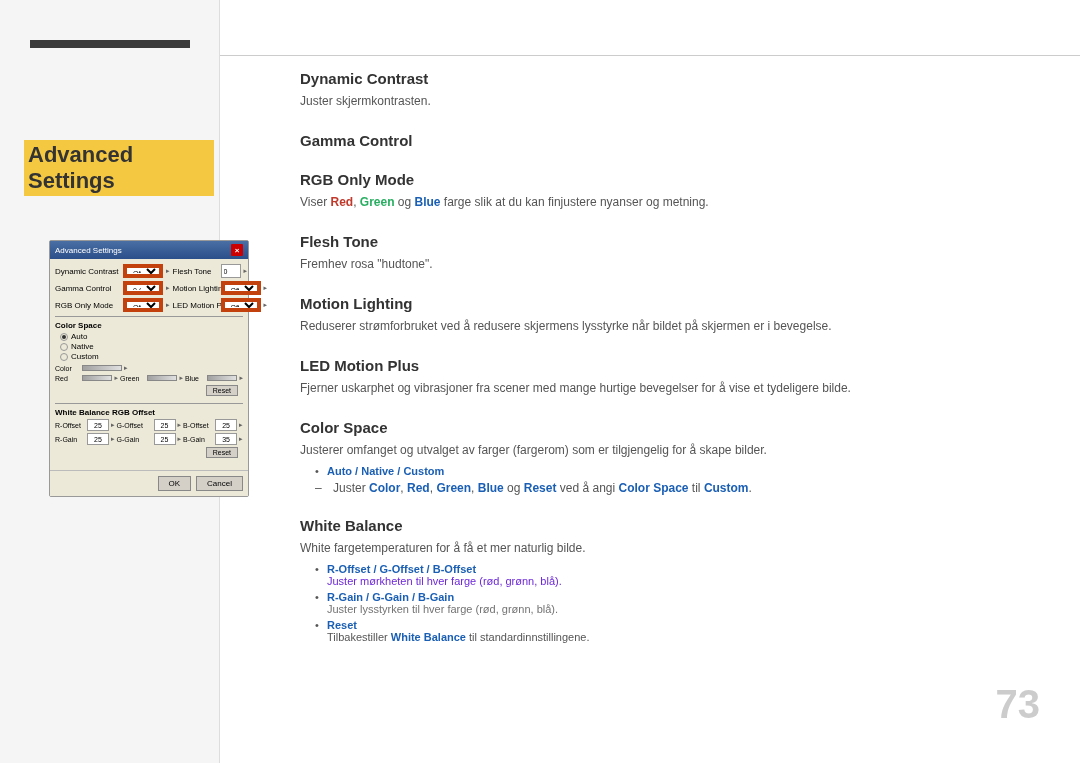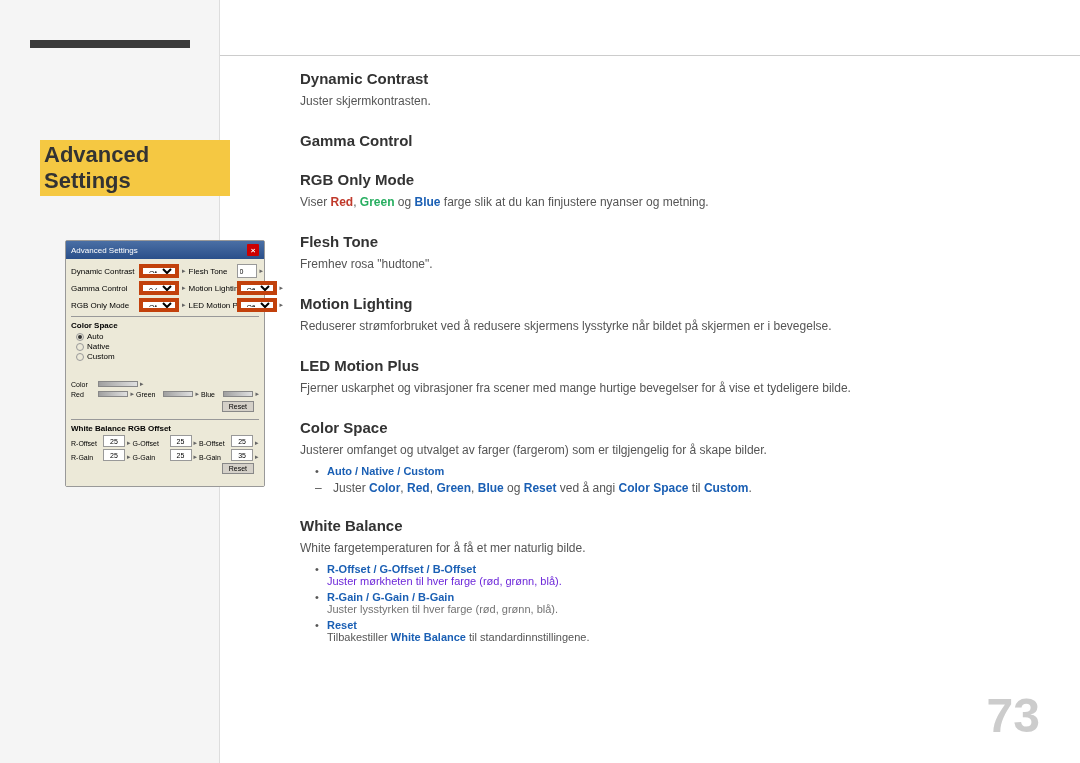--- a/index.html
+++ b/index.html
@@ -135,21 +135,21 @@
 
     .dialog-section-title {
       font-size: 8px;
       font-weight: bold;
       color: #000;
       margin: 4px 0 2px 0;
     }
 
     .dialog-radio-group {
       margin-left: 5px;
-      margin-bottom: 19px;
+      margin-bottom: 3px;
     }
 
     .dialog-radio-item {
       display: flex;
       align-items: center;
       gap: 3px;
       margin-bottom: 1px;
       font-size: 8px;
     }
 
@@ -212,21 +212,21 @@
 
     .dialog-wb-section {
       font-size: 8px;
       font-weight: bold;
       color: #000;
       margin: 3px 0 2px 0;
     }
 
     .wb-row {
       display: flex;
-      align-items: flex-end;
+      align-items: center;
       gap: 2px;
       margin-bottom: 2px;
     }
 
     .wb-label {
       font-size: 7px;
       min-width: 30px;
     }
 
     .wb-input {
@@ -311,38 +311,38 @@
       position: absolute;
       left: 0;
     }
 
     .highlight-blue { color: #1a5fb4; font-weight: bold; }
     .highlight-red { color: #c0392b; font-weight: bold; }
     .highlight-green { color: #27ae60; font-weight: bold; }
 
     .page-number {
       position: absolute;
-      bottom: 20px;
+      bottom: 36px;
       right: 40px;
-      font-size: 48px;
+      font-size: 40px;
       color: #ccc;
       font-weight: bold;
     }
 
     .content-wrapper {
       position: absolute;
       left: 300px;
       top: 0;
       right: 30px;
       padding-top: 70px;
     }
 
     .left-content-wrapper {
       position: absolute;
-      left: 40px;
+      left: 24px;
       top: 90px;
       width: 190px;
     }
   </style>
 </head>
 <body>
 
 <div class="left-panel">
   <div class="left-top-bar"></div>
 
@@ -462,20 +462,24 @@
           <span class="wb-label" style="min-width:30px;">B-Gain</span>
           <input class="wb-input" value="35" style="">
           <span class="dialog-arrow">▸</span>
         </div>
 
         <div style="overflow:hidden; margin-bottom:4px; margin-top:2px;">
           <button class="dialog-reset-btn">Reset</button>
         </div>
       </div>
 
+      <div class="dialog-footer">
+        <button class="dialog-btn">OK</button>
+        <button class="dialog-btn">Cancel</button>
+      </div>
     </div>
   </div>
 </div>
 
 <div class="top-divider"></div>
 
 <div class="content-wrapper">
 
   <div class="content-section">
     <div class="section-heading">Dynamic Contrast</div>

